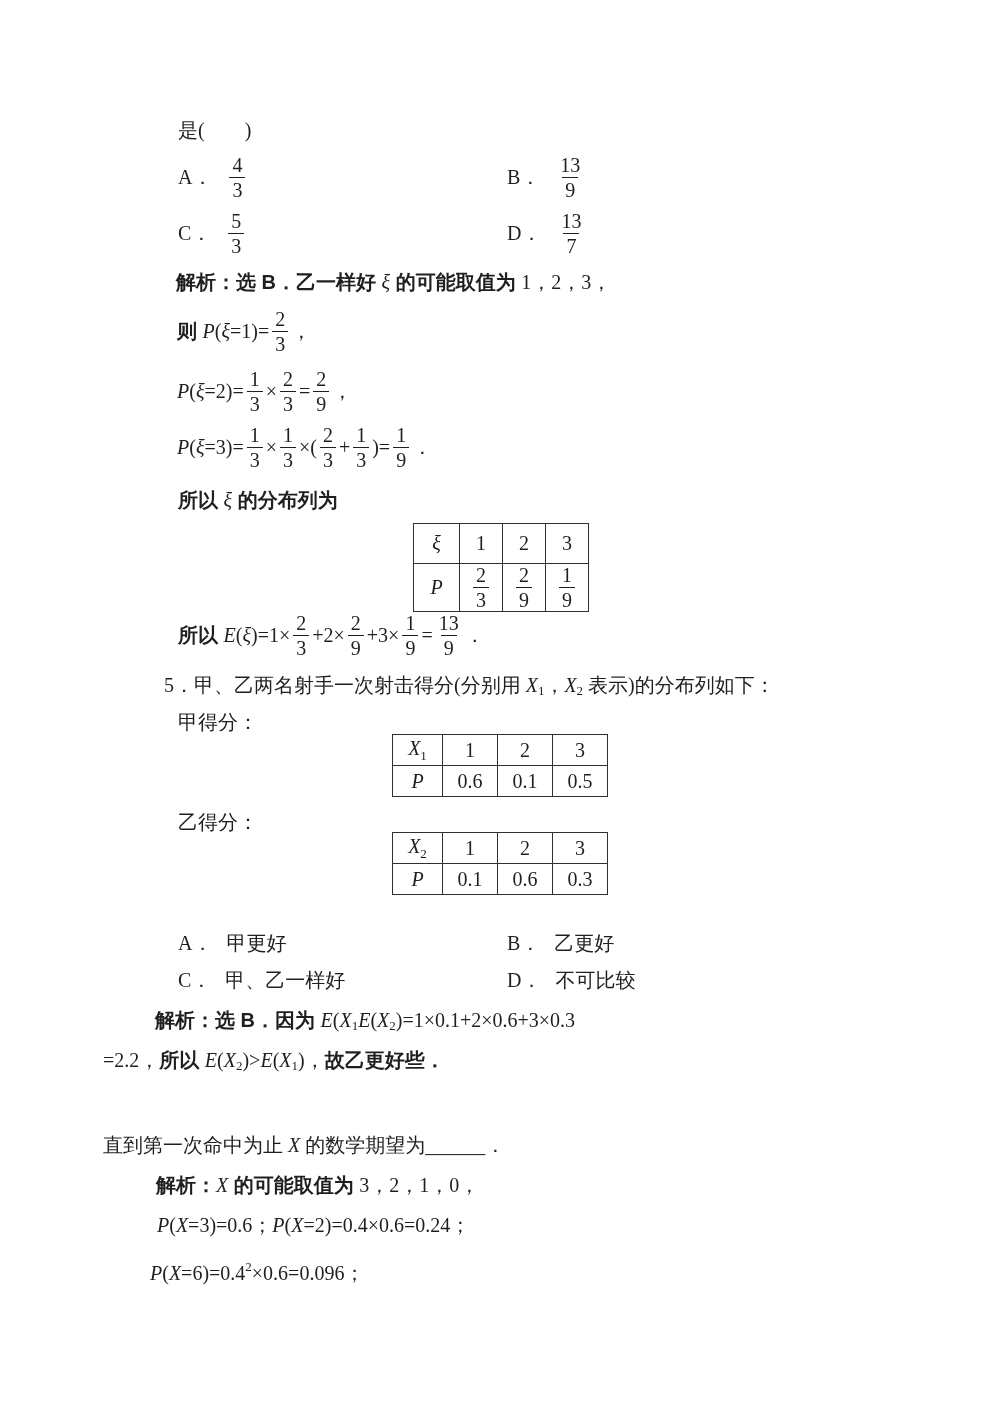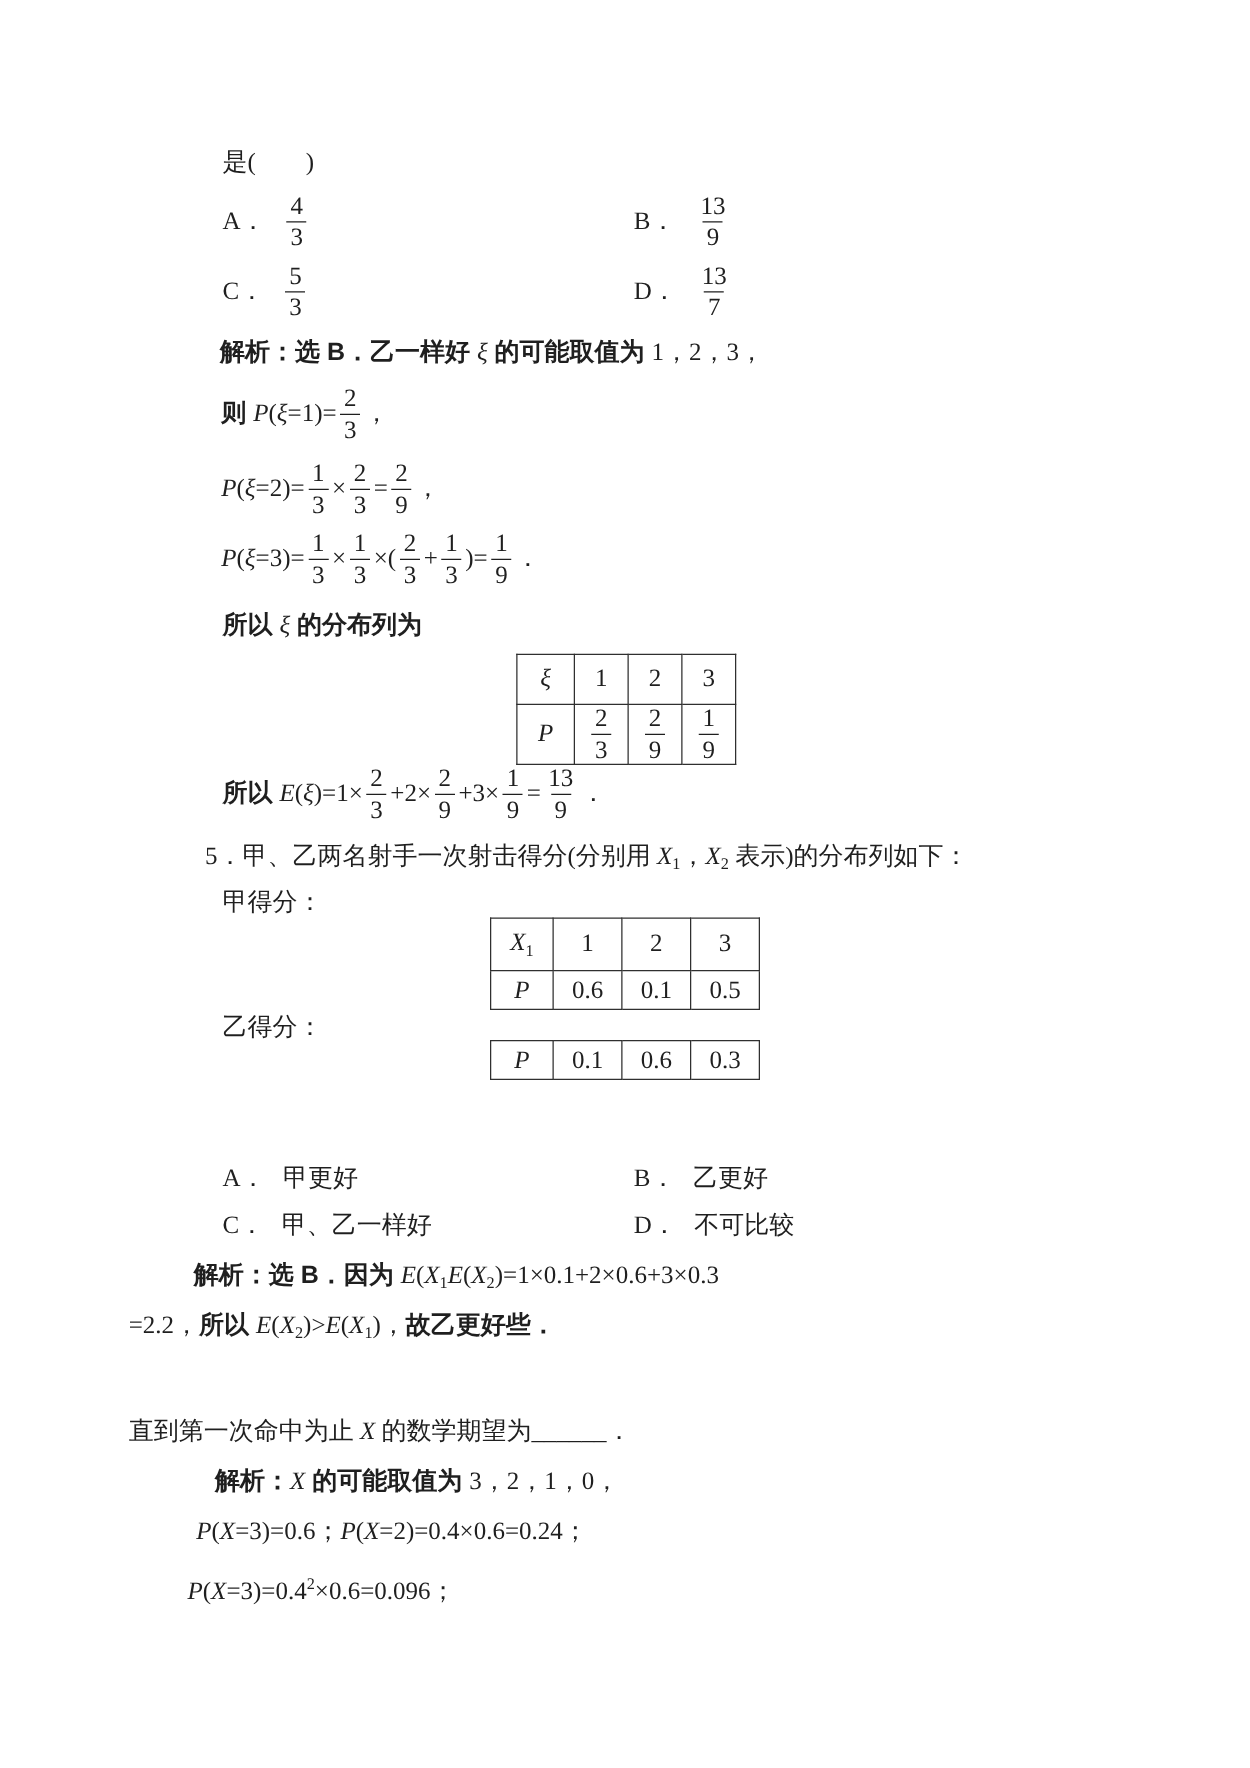--- a/index.html
+++ b/index.html
@@ -88,21 +88,21 @@
   <div class="line" style="left:178px;top:710px"><span class="songti">甲得分：</span></div>
 
   <table class="vtable" style="left:392px;top:734px">
     <colgroup>
         <col style="width:50px">
         <col style="width:55px">
         <col style="width:55px">
         <col style="width:55px">
       </colgroup>
     <tbody>
-        <tr style="height:42px">
+        <tr style="height:31px">
       <td><span class="mathvar">X</span><sub class="tsub">1</sub></td>
       <td>1</td>
       <td>2</td>
       <td>3</td>
     </tr>
     <tr style="height:31px">
       <td><span class="mathvar">P</span></td>
       <td>0.6</td>
       <td>0.1</td>
       <td>0.5</td>
@@ -113,20 +113,26 @@
   <div class="line" style="left:178px;top:810px"><span class="songti">乙得分：</span></div>
 
   <table class="vtable" style="left:392px;top:832px">
     <colgroup>
         <col style="width:50px">
         <col style="width:55px">
         <col style="width:55px">
         <col style="width:55px">
       </colgroup>
     <tbody>
+        <tr style="height:31px">
+      <td><span class="mathvar">X</span><sub class="tsub">2</sub></td>
+      <td>1</td>
+      <td>2</td>
+      <td>3</td>
+    </tr>
     <tr style="height:31px">
       <td><span class="mathvar">P</span></td>
       <td>0.1</td>
       <td>0.6</td>
       <td>0.3</td>
     </tr>
   </tbody>
     </table>
 
 
@@ -144,17 +150,17 @@
   </div>
   <div class="line" style="left:507px;top:968px">
     <span class="songti optlabel">D．</span>
     <span class="songti">不可比较</span>
   </div>
 
   <div class="line" style="left:155px;top:1008px"><span class="heiti">解析：选 B．因为 </span><span class="mathvar">E</span><span class="songti">(</span><span class="mathvar">X</span><sub>1</sub><span class="mathvar">E</span><span class="songti">(</span><span class="mathvar">X</span><sub>2</sub><span class="songti">)=1×0.1+2×0.6+3×0.3</span></div>
   <div class="line" style="left:103px;top:1048px"><span class="songti">=2.2，</span><span class="heiti">所以 </span><span class="mathvar">E</span><span class="songti">(</span><span class="mathvar">X</span><sub>2</sub><span class="songti">)&gt;</span><span class="mathvar">E</span><span class="songti">(</span><span class="mathvar">X</span><sub>1</sub><span class="songti">)，</span><span class="heiti">故乙更好些．</span></div>
 
   <div class="line" style="left:103px;top:1133px"><span class="songti">直到第一次命中为止 </span><span class="mathvar">X</span><span class="songti"> 的数学期望为______．</span></div>
-  <div class="line" style="left:172px;top:1173px"><span class="heiti">解析：</span><span class="mathvar">X</span><span class="heiti"> 的可能取值为 </span><span class="songti">3，2，1，0，</span></div>
+  <div class="line" style="left:156px;top:1173px"><span class="heiti">解析：</span><span class="mathvar">X</span><span class="heiti"> 的可能取值为 </span><span class="songti">3，2，1，0，</span></div>
   <div class="line" style="left:157px;top:1213px"><span class="mathvar">P</span><span class="songti">(</span><span class="mathvar">X</span><span class="songti">=3)=0.6；</span><span class="mathvar">P</span><span class="songti">(</span><span class="mathvar">X</span><span class="songti">=2)=0.4×0.6=0.24；</span></div>
-  <div class="line" style="left:150px;top:1261px"><span class="mathvar">P</span><span class="songti">(</span><span class="mathvar">X</span><span class="songti">=3)=0.4</span><sup>2</sup><span class="songti">×0.6=0.096；</span></div>
+  <div class="line" style="left:150px;top:1261px"><span class="mathvar">P</span><span class="songti">(</span><span class="mathvar">X</span><span class="songti">=6)=0.4</span><sup>2</sup><span class="songti">×0.6=0.096；</span></div>
 
 </div>
 
 </body></html>

